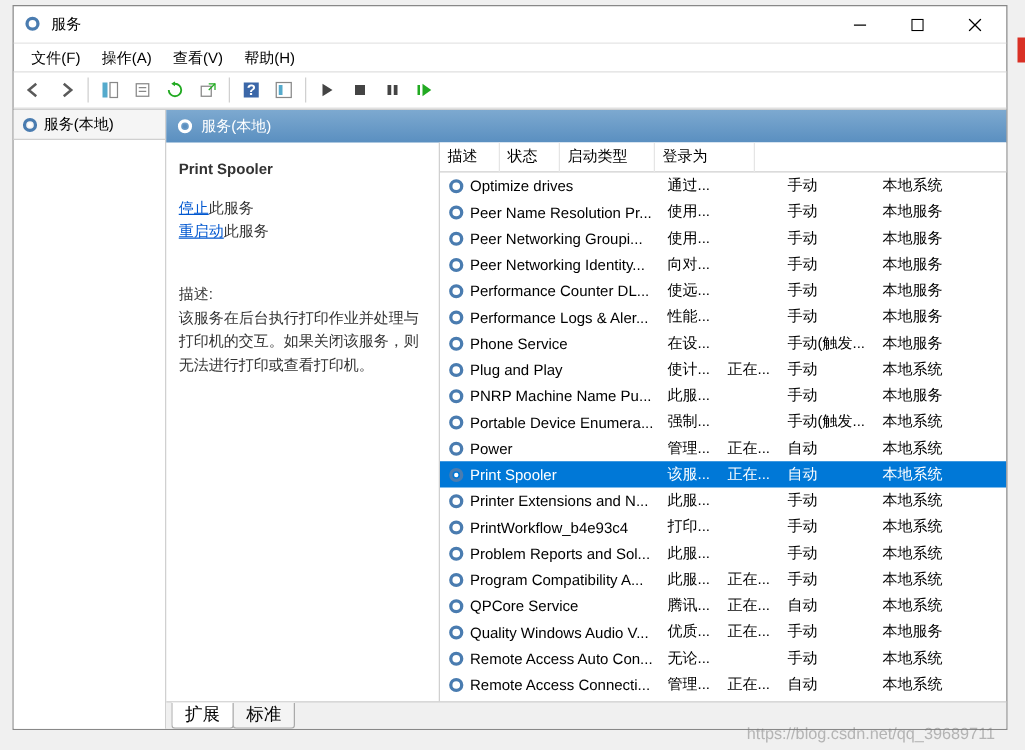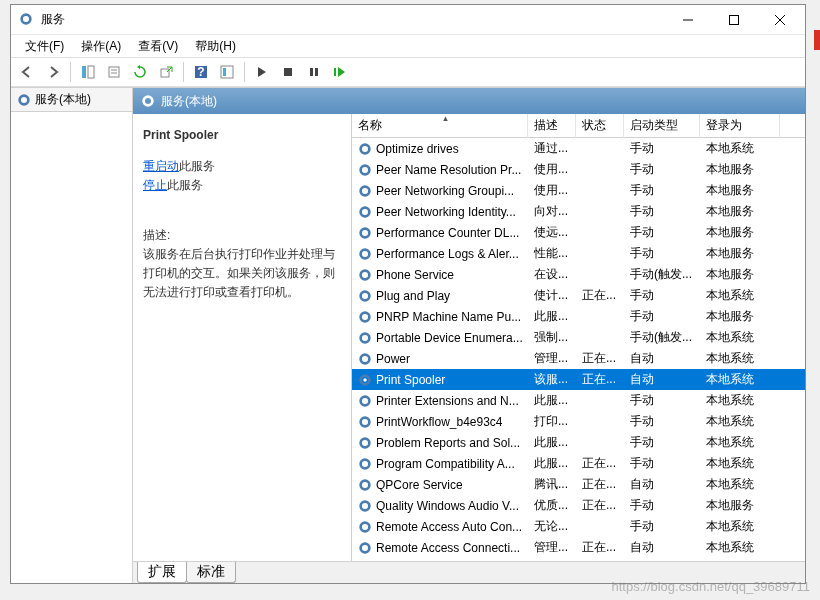--- a/index.html
+++ b/index.html
@@ -33,21 +33,21 @@
     .row.sel { background:#0078d7; color:#fff; }
     .row .cell { padding:0 6px; overflow:hidden; white-space:nowrap; text-overflow:ellipsis; }
     .c-name { display:flex; align-items:flex-start; gap:4px; }
     .w-name { width:176px; } .w-desc{ width:48px; } .w-stat{width:48px;} .w-start{width:76px;} .w-log{width:80px;}
     .tabs { height:22px; display:flex; align-items:flex-start; padding-left:4px; background:#f0f0f0; border-top:1px solid #d0d0d0; }
     .tabs .tab { padding:1px 10px; border:1px solid #aaa; background:#fff; border-top:none; font-size:14px; border-radius:0 0 3px 3px; margin-right:-1px; }
     .tabs .tab.inactive { background:#f4f4f4; }
     .gear { position:relative; width:14px; height:14px; }
     .gear svg { width:14px; height:14px; }
     .rows::-webkit-scrollbar{width:17px;} .rows::-webkit-scrollbar-track{background:#f0f0f0;border-left:1px solid #d0d0d0;} .rows::-webkit-scrollbar-thumb{background:#c0c0c0;}
-    .watermark{position:absolute;right:10px;bottom:6px;color:rgba(120,120,120,0.5);font-size:13px;pointer-events:none;}
+    .watermark{position:absolute;right:24px;bottom:6px;color:rgba(120,120,120,0.5);font-size:13px;pointer-events:none;}
     .edge-red{position:absolute;right:0;top:30px;width:6px;height:20px;background:#d93025;}
   </style>
 </head>
 <body>
 
 <div class="edge-red"></div>
 
 <div class="window">
   <div class="titlebar">
     <span class="app-icon gear"><svg viewBox="0 0 16 16">
@@ -172,32 +172,28 @@
         <span class="gear"><svg viewBox="0 0 16 16">
               <circle cx="8" cy="8" r="5" fill="none" stroke="#fff" stroke-width="3"></circle>
               <circle cx="8" cy="8" r="2" fill="#5a8fc0"></circle>
             </svg></span>
         <span>服务(本地)</span>
       </div>
 
       <div class="main-body">
         <div class="desc-pane">
           <h3>Print Spooler</h3>
+          <div><a>停止</a><span>此服务</span></div>
           <div><a>重启动</a><span>此服务</span></div>
-          <div><a>停止</a><span>此服务</span></div>
           <div class="d-label">描述:</div>
           <div>该服务在后台执行打印作业并处理与打印机的交互。如果关闭该服务，则无法进行打印或查看打印机。</div>
         </div>
 
         <div class="list-pane">
           <div class="list-head">
-            <div class="col w-name" style="position:relative">
-                <span>名称</span>
-                <span class="sort-arrow">▴</span>
-              </div>
             <div class="col w-desc">描述</div>
             <div class="col w-stat">状态</div>
             <div class="col w-start">启动类型</div>
             <div class="col w-log">登录为</div>
           </div>
           <div class="rows" id="rows">
               <div class="row">
                 <div class="cell w-name c-name">
                   <span class="gear"><svg viewBox="0 0 16 16">
                       <circle cx="8" cy="8" r="5" fill="none" stroke="#4a7cb0" stroke-width="3"></circle>

